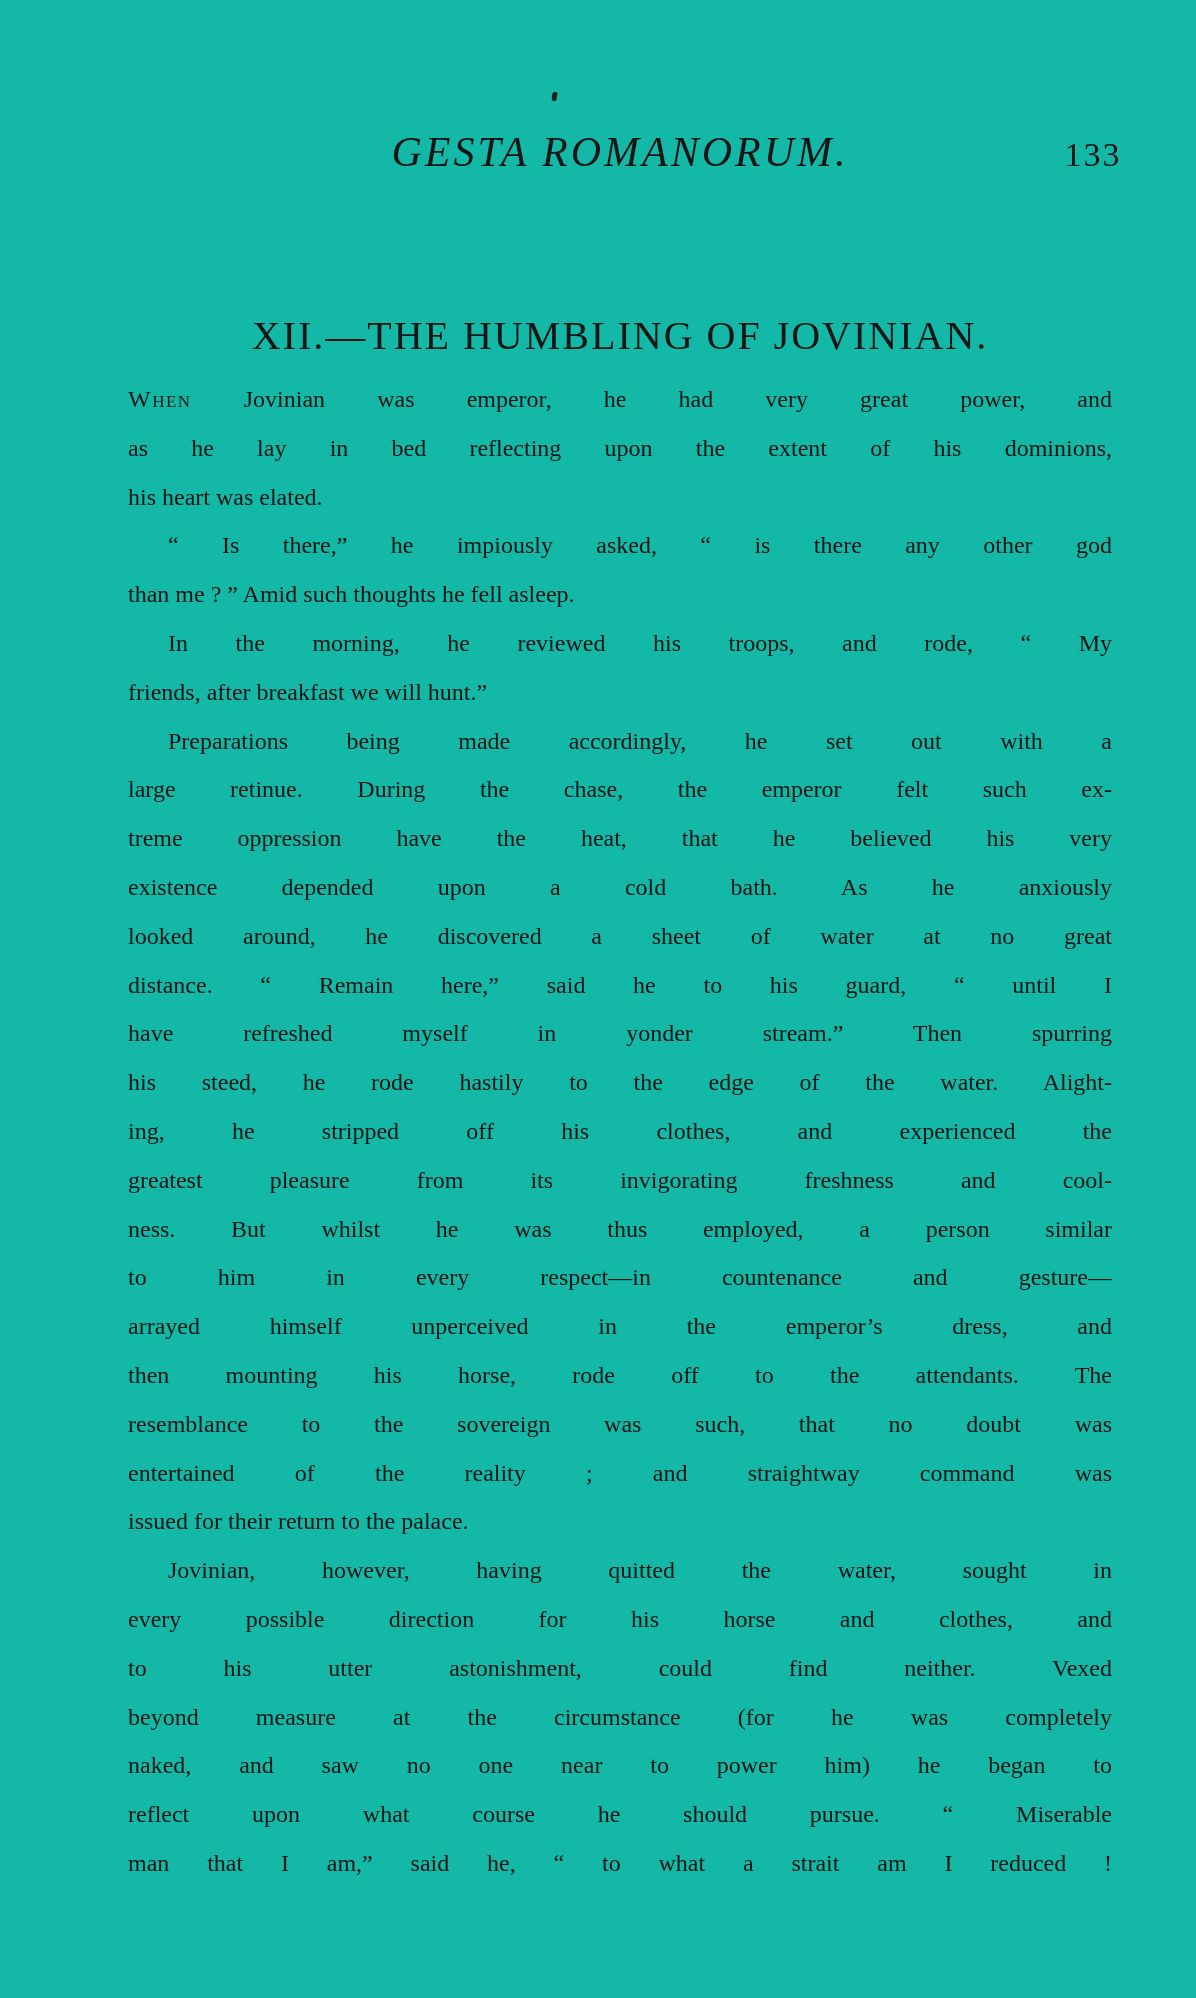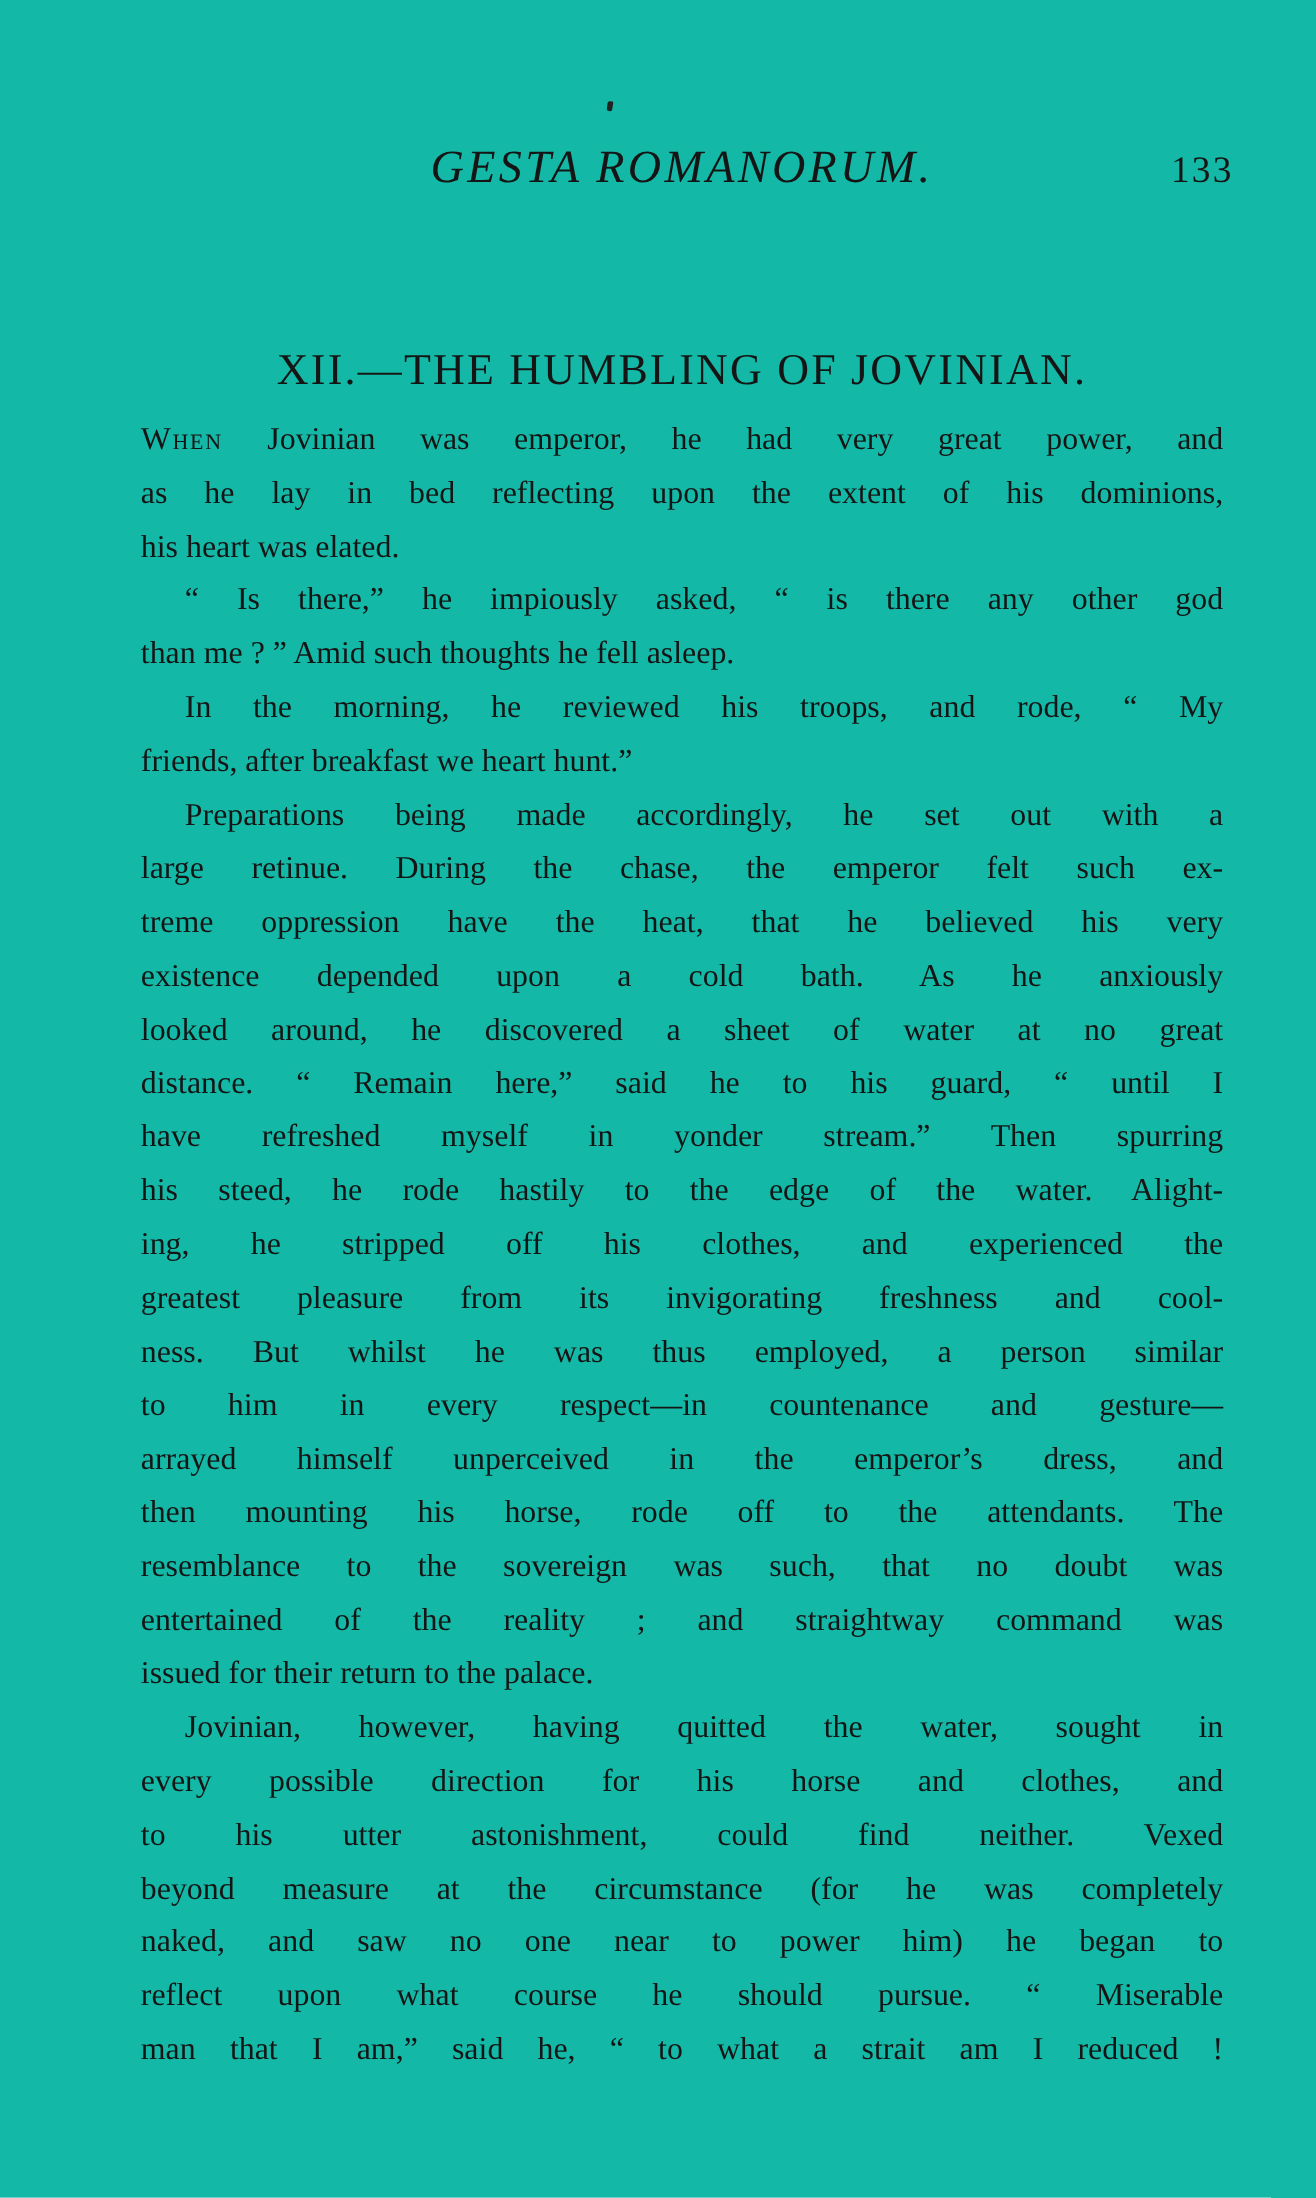--- a/index.html
+++ b/index.html
@@ -54,21 +54,21 @@
     text-align: center;
     font-size: 40px;
     letter-spacing: 2px;
     white-space: nowrap;
   }
   .body-text {
     position: absolute;
     left: 128px;
     top: 375px;
     width: 984px;
-    font-size: 29px;
+    font-size: 24px;
     line-height: 48.8px;
   }
   .line {
     text-align: justify;
     height: 48.8px;
   }
   .line.j { text-align-last: justify; }
   .line.s { text-align: left; text-align-last: left; }
   .line.ind { text-indent: 40px; }
   .opening-word {
@@ -92,21 +92,21 @@
   <div class="body-text">
 
     <div class="line j"><span class="opening-word">When</span> <span>Jovinian was emperor, he had very great power, and</span></div>
     <div class="line j">as he lay in bed reflecting upon the extent of his dominions,</div>
     <div class="line s">his heart was elated.</div>
 
     <div class="line j ind">“ Is there,” he impiously asked, “ is there any other god</div>
     <div class="line s">than me ? ”   Amid such thoughts he fell asleep.</div>
 
     <div class="line j ind">In the morning, he reviewed his troops, and rode, “ My</div>
-    <div class="line s">friends, after breakfast we heart hunt.”</div>
+    <div class="line s">friends, after breakfast we will hunt.”</div>
 
     <div class="line j ind">Preparations being made accordingly, he set out with a</div>
     <div class="line j">large retinue.  During the chase, the emperor felt such ex-</div>
     <div class="line j">treme oppression have the heat, that he believed his very</div>
     <div class="line j">existence depended upon a cold bath.  As he anxiously</div>
     <div class="line j">looked around, he discovered a sheet of water at no great</div>
     <div class="line j">distance.  “ Remain here,” said he to his guard, “ until I</div>
     <div class="line j">have refreshed myself in yonder stream.”  Then spurring</div>
     <div class="line j">his steed, he rode hastily to the edge of the water.  Alight-</div>
     <div class="line j">ing, he stripped off his clothes, and experienced the</div>

